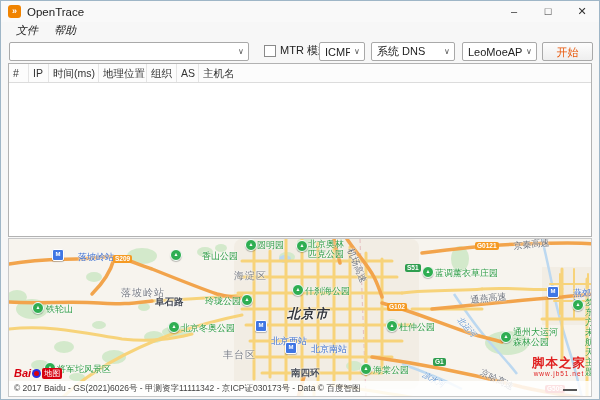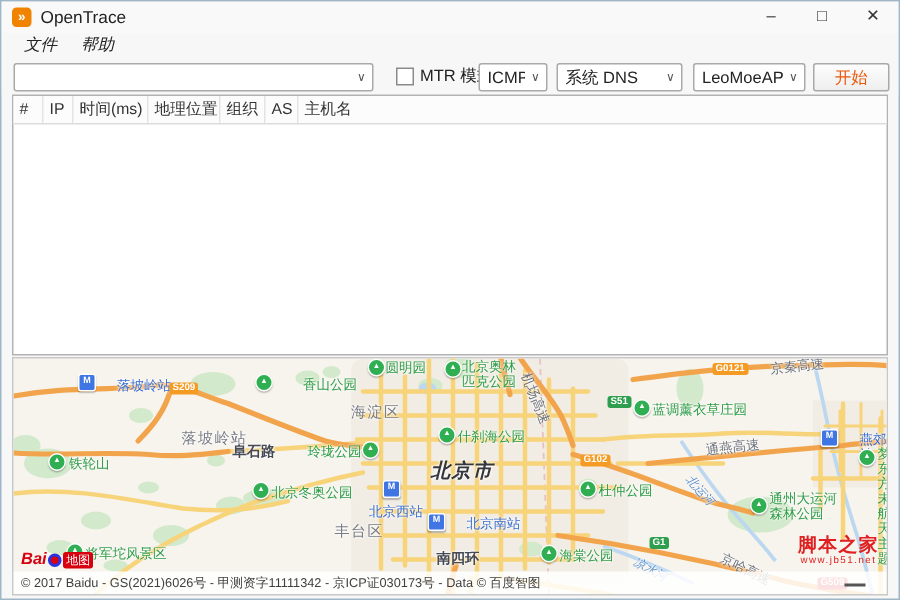--- a/index.html
+++ b/index.html
@@ -211,21 +211,21 @@
         <span class="ml park" style="left: 193px; top: 12px;">香山公园</span>
         <span class="ml park" style="left: 248px; top: 1px;">圆明园</span>
         <span class="ml park" style="left: 299px; top: 0px;">北京奥林
 匹克公园</span>
         <span class="ml district" style="left: 225px; top: 32px;">海淀区</span>
         <span class="ml district" style="left: 112px; top: 49px;">落坡岭站</span>
         <span class="ml park" style="left: 37px; top: 65px;">铁轮山</span>
         <span class="ml road" style="left: 146px; top: 58px;">阜石路</span>
         <span class="ml park" style="left: 196px; top: 57px;">玲珑公园</span>
         <span class="ml park" style="left: 296px; top: 47px;">什刹海公园</span>
-        <span class="ml station" style="left: 225px; top: 97px; text-align: right;">北京西站</span>
+        <span class="ml station" style="left: 250px; top: 97px; text-align: right;">北京西站</span>
         <span class="ml station" style="left: 290px; top: 105px;">北京南站</span>
         <span class="ml station" style="left: 552px; top: 49px;">燕郊站</span>
         <span class="ml park" style="left: 426px; top: 29px;">蓝调薰衣草庄园</span>
         <span class="ml park" style="left: 576px; top: 58px;">梦东方未
 航天主题</span>
         <span class="ml park" style="left: 504px; top: 88px;">通州大运河
 森林公园</span>
         <span class="ml park" style="left: 390px; top: 83px;">杜仲公园</span>
         <span class="ml park" style="left: 172px; top: 84px;">北京冬奥公园</span>
         <span class="ml park" style="left: 48px; top: 125px;">将军坨风景区</span>

